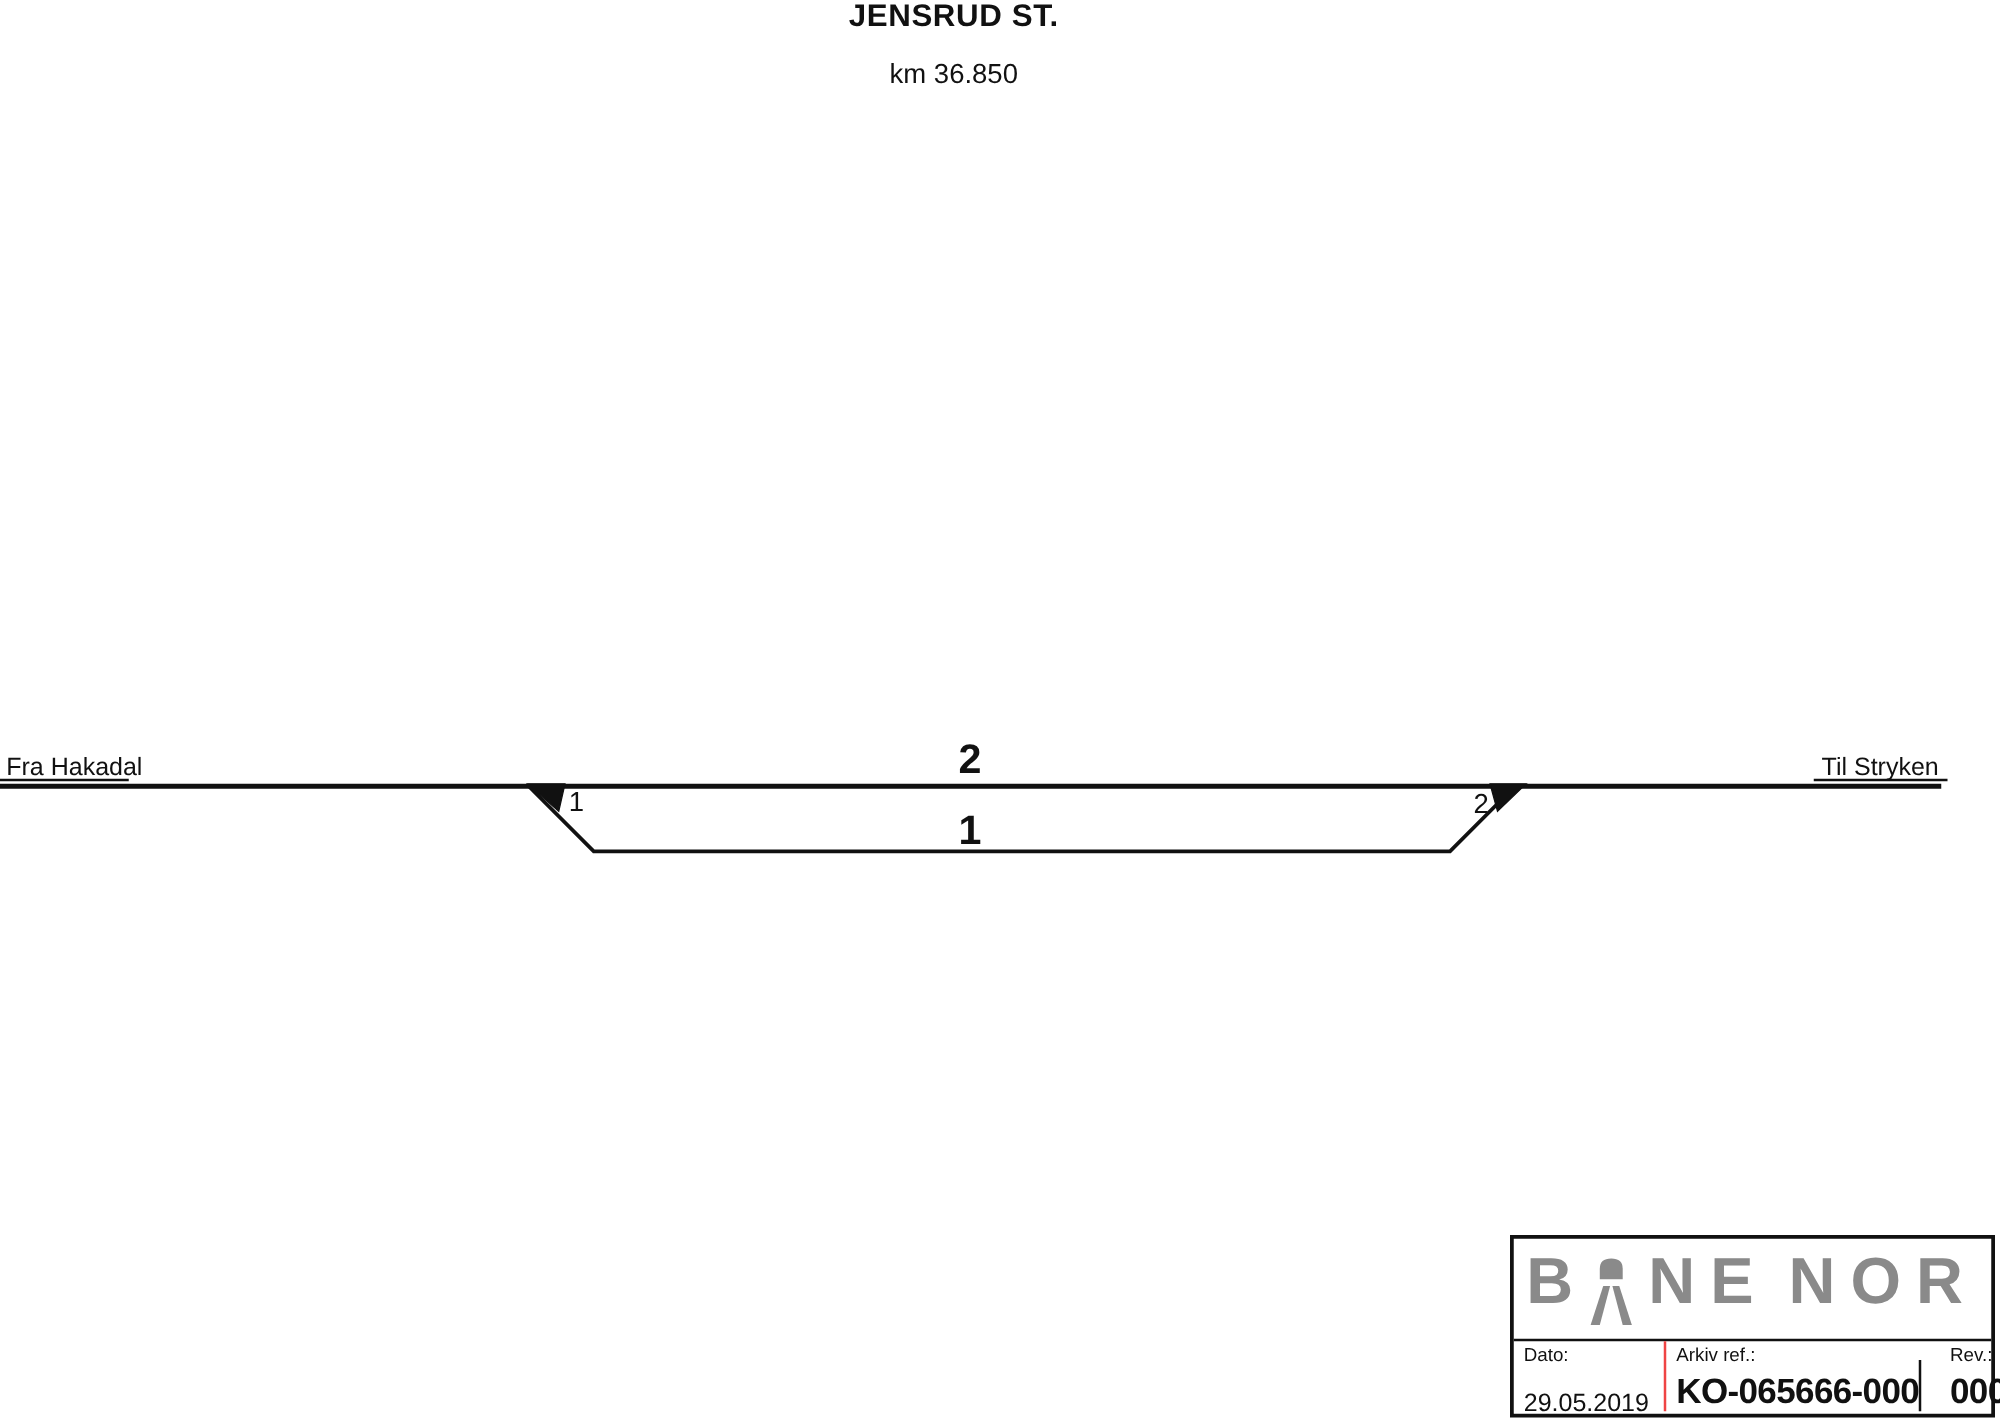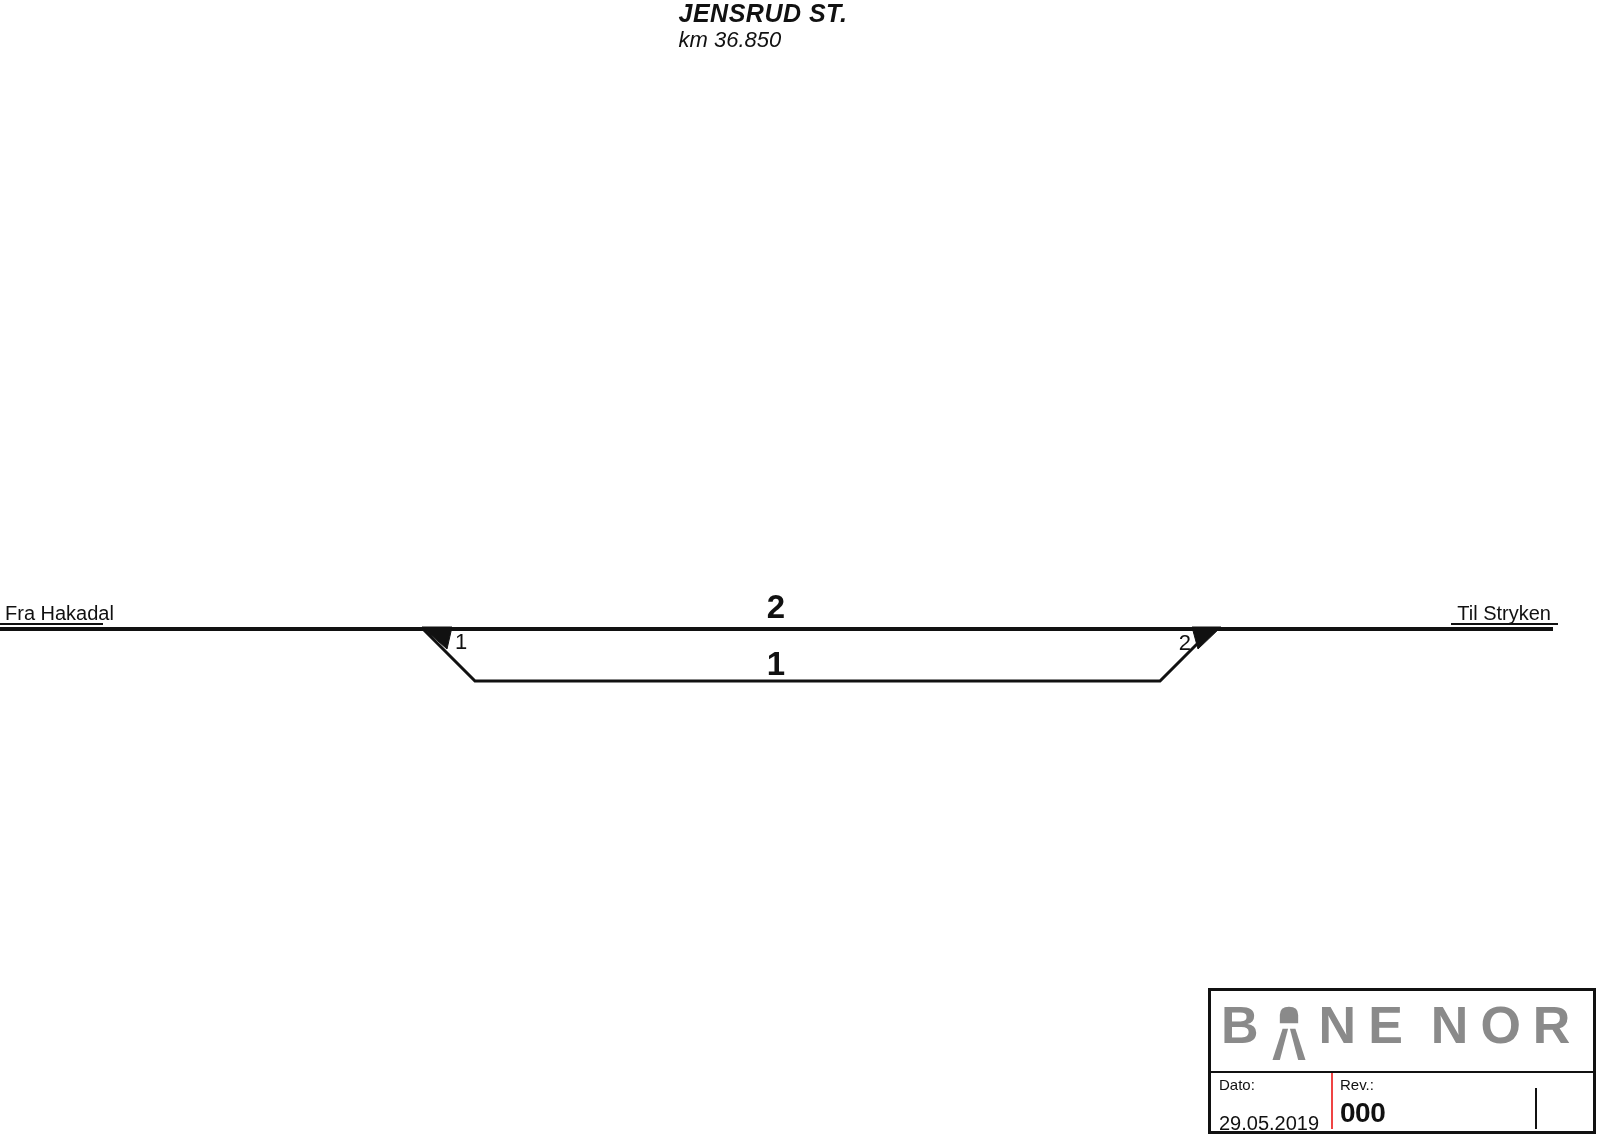--- a/index.html
+++ b/index.html
@@ -15,32 +15,32 @@
     font-family: "Liberation Sans", sans-serif;
     color: #111111;
   }
 
   
   .header {
     position: absolute;
     left: 763px;
     top: 1px;
     transform: translateX(-50%);
+    text-align: center;
     white-space: nowrap;
-    font-style: italic;
   }
   .title {
     font-size: 25px;
     font-weight: bold;
     letter-spacing: 0.5px;
     line-height: 24px;
   }
   .subtitle {
     font-size: 22px;
-    margin-top: 5px;
+    margin-top: 24px;
     line-height: 20px;
   }
 
   
   svg.track {
     position: absolute;
     left: 0;
     top: 0;
   }
   svg.track line, svg.track path {
@@ -174,19 +174,23 @@
     <span class="logo-letter">E</span>
     <span class="logo-letter logo-word-gap">N</span>
     <span class="logo-letter">O</span>
     <span class="logo-letter">R</span>
   </div>
   <div class="info-row">
     <div class="cell cell-date">
       <div class="cell-label">Dato:</div>
       <div class="cell-value">29.05.2019</div>
     </div>
+    <div class="cell cell-archive">
+      <div class="cell-label">Arkiv ref.:</div>
+      <div class="cell-value-big">KO-065666-000</div>
+    </div>
     <div class="partial-divider"></div>
     <div class="cell cell-rev">
       <div class="cell-label">Rev.:</div>
       <div class="cell-value-big">000</div>
     </div>
   </div>
 </div>
 
 </body></html>

